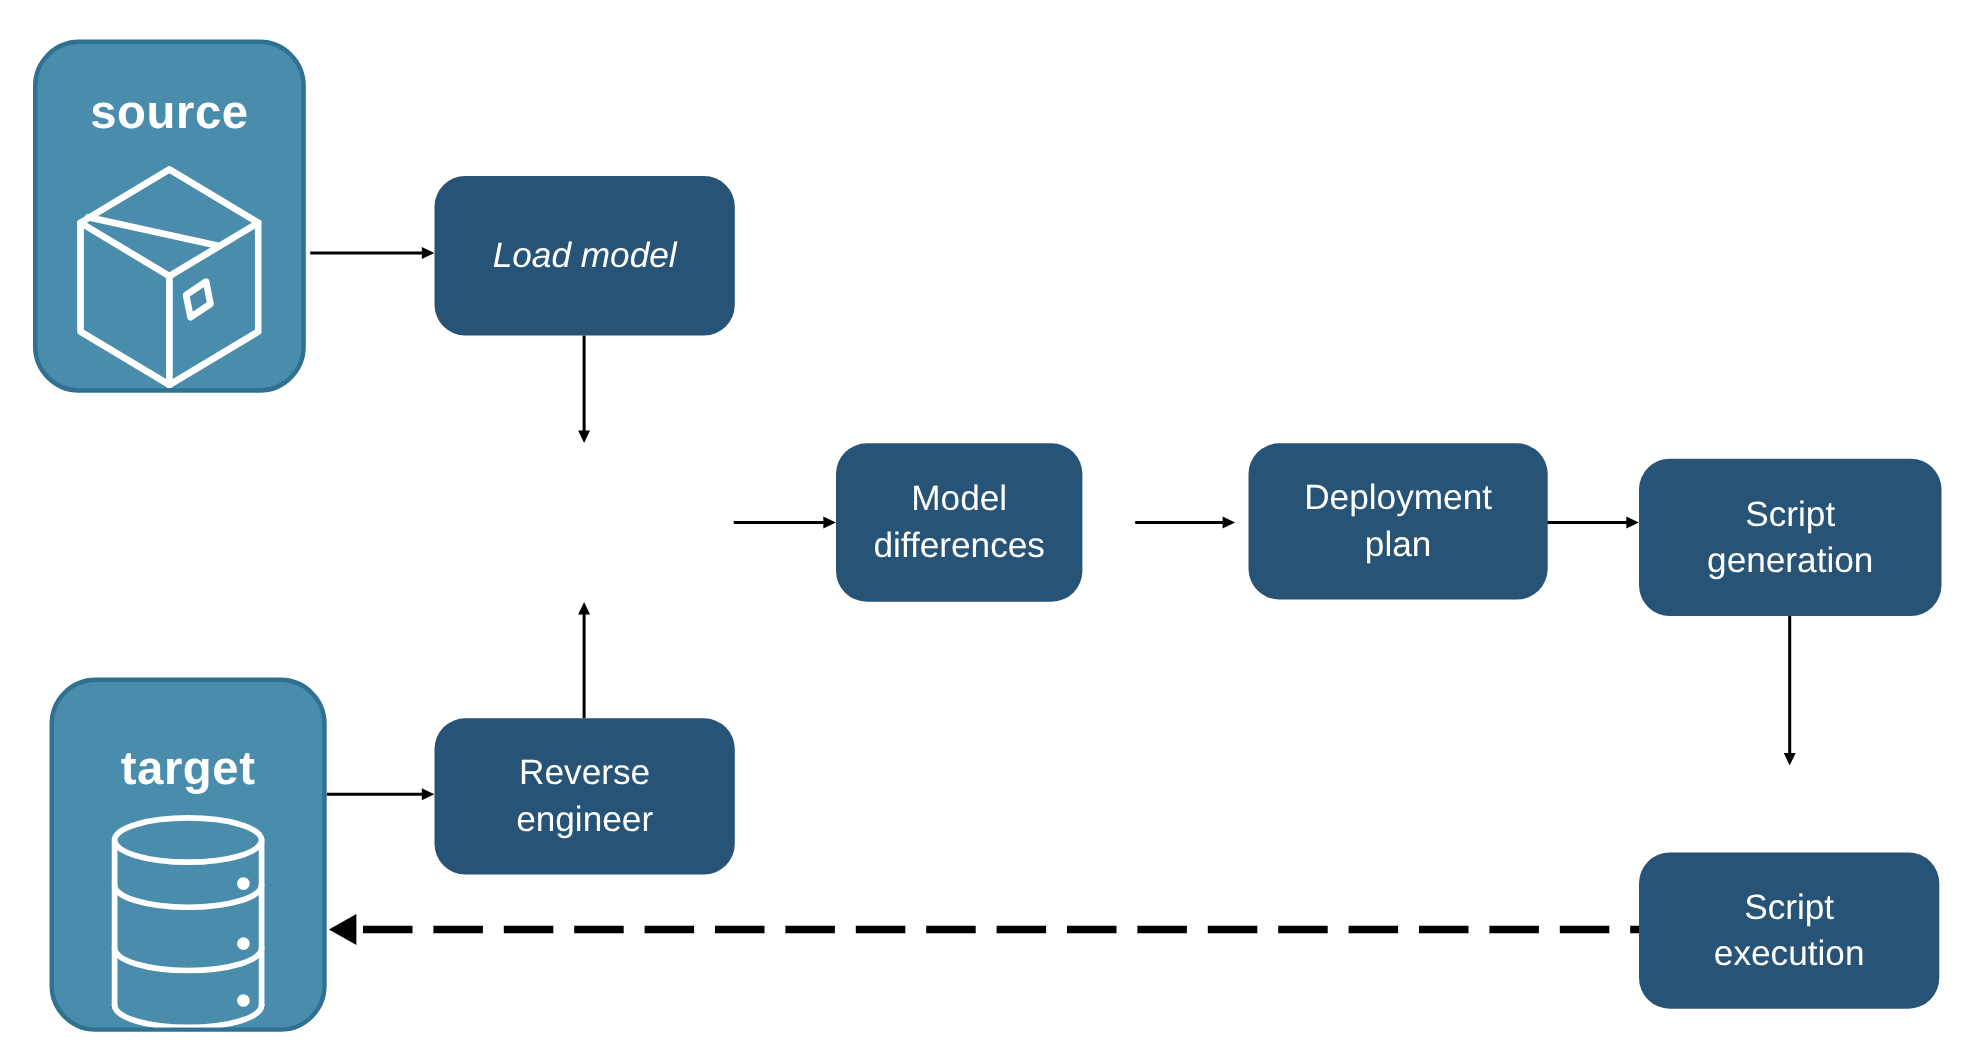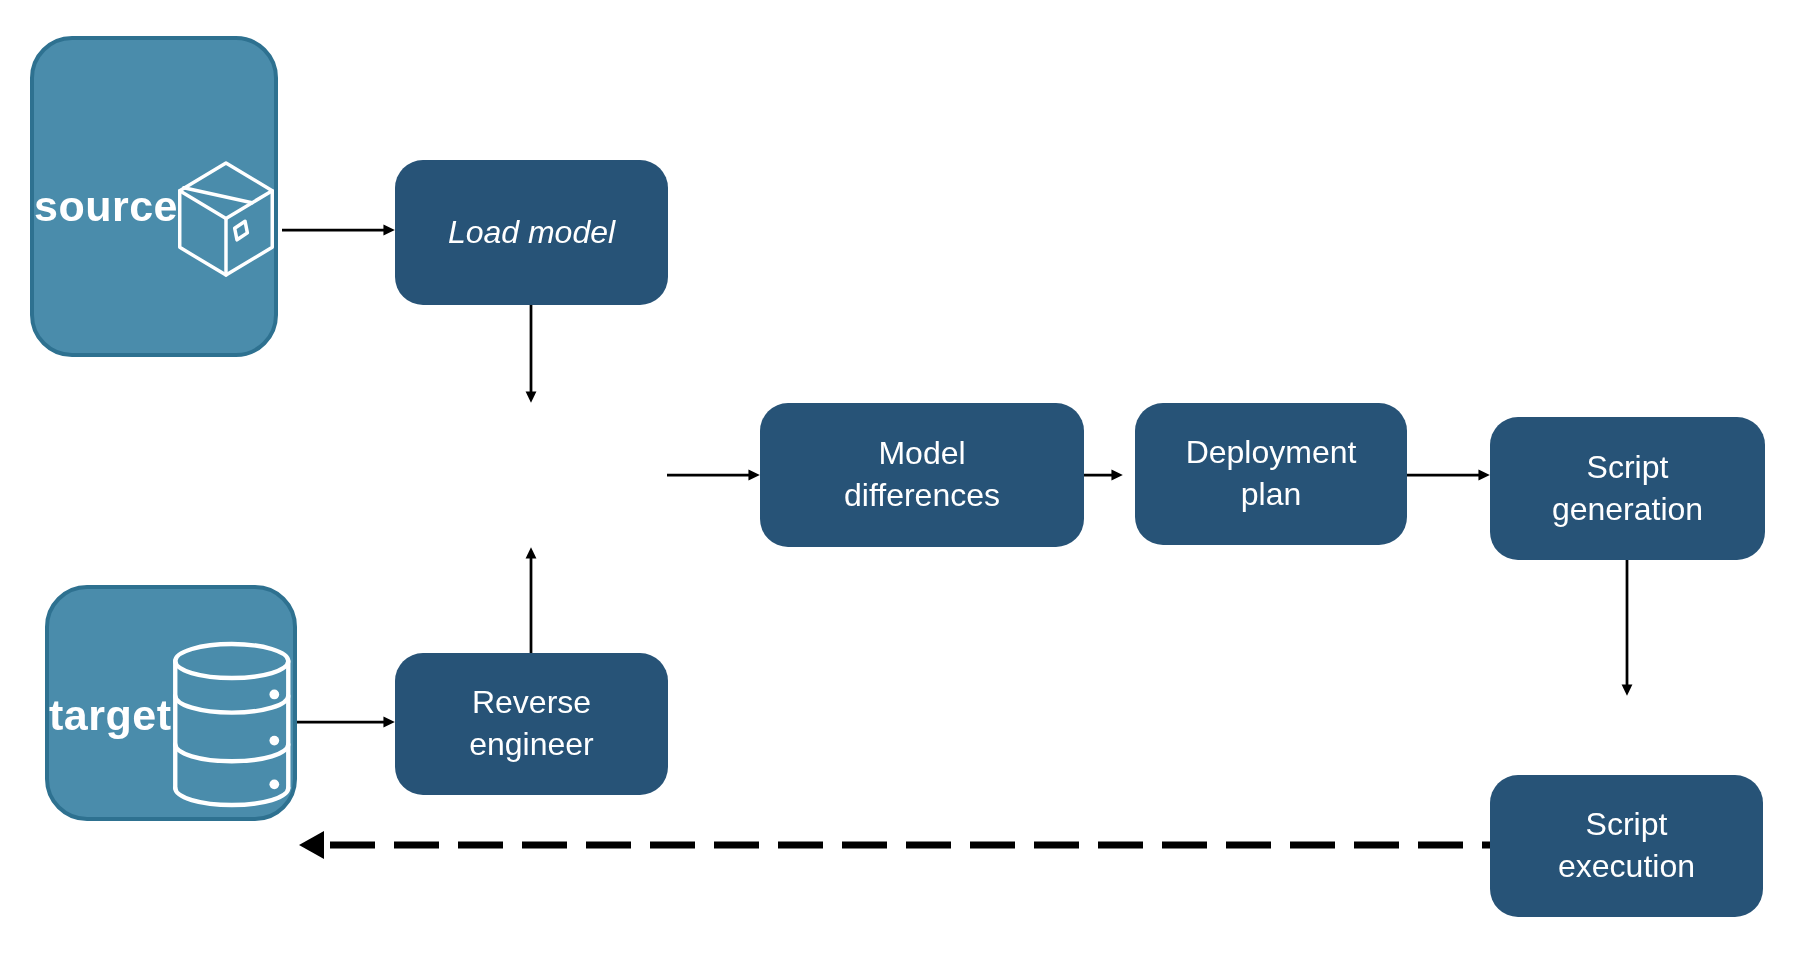--- a/index.html
+++ b/index.html
@@ -40,40 +40,40 @@
     border-radius: 28px;
     font-size: 32px;
     line-height: 1.3;
   }
   .process .node-label { max-width: 215px; display: inline-block; }
 
   .endpoint {
     background: var(--endpoint-fill, #4a8cab);
     border: 4px solid var(--endpoint-border, #2e7190);
     border-radius: 42px;
-    flex-direction: row;
+    flex-direction: column;
     justify-content: flex-end;
   }
   .endpoint-label {
     font-size: 43px;
     font-weight: bold;
     letter-spacing: 0.5px;
   }
   .icon { display: block; }
   .icon * { stroke: #ffffff; }
   .icon .dot { fill: #ffffff; stroke: none; }
 
   
   .n-source  { left: 30px;  top: 36px;  width: 248px; height: 321px; padding-top: 20px; }
   .n-source .icon { margin-top: 24px; }
-  .n-target  { left: 45px;  top: 585px; width: 252px; height: 236px; padding-top: 24px; }
+  .n-target  { left: 45px;  top: 616px; width: 252px; height: 322px; padding-top: 24px; }
   .n-target .icon { margin-top: 16px; }
   .n-load-model        { left: 395px;  top: 160px; width: 273px; height: 145px; font-style: italic; }
   .n-model-comparison  { left: 395px;  top: 403px; width: 272px; height: 144px; }
-  .n-model-differences { left: 760px;  top: 403px; width: 324px; height: 144px; }
+  .n-model-differences { left: 760px;  top: 403px; width: 224px; height: 144px; }
   .n-deployment-plan   { left: 1135px; top: 403px; width: 272px; height: 142px; }
   .n-script-generation { left: 1490px; top: 405px; width: 275px; height: 143px; margin-top: 12px; }
   .n-script-execution  { left: 1490px; top: 775px; width: 273px; height: 142px; }
   .n-reverse-engineer  { left: 395px;  top: 653px; width: 273px; height: 142px; }
 </style>
 </head>
 <body>
 
 <div class="canvas">
 

